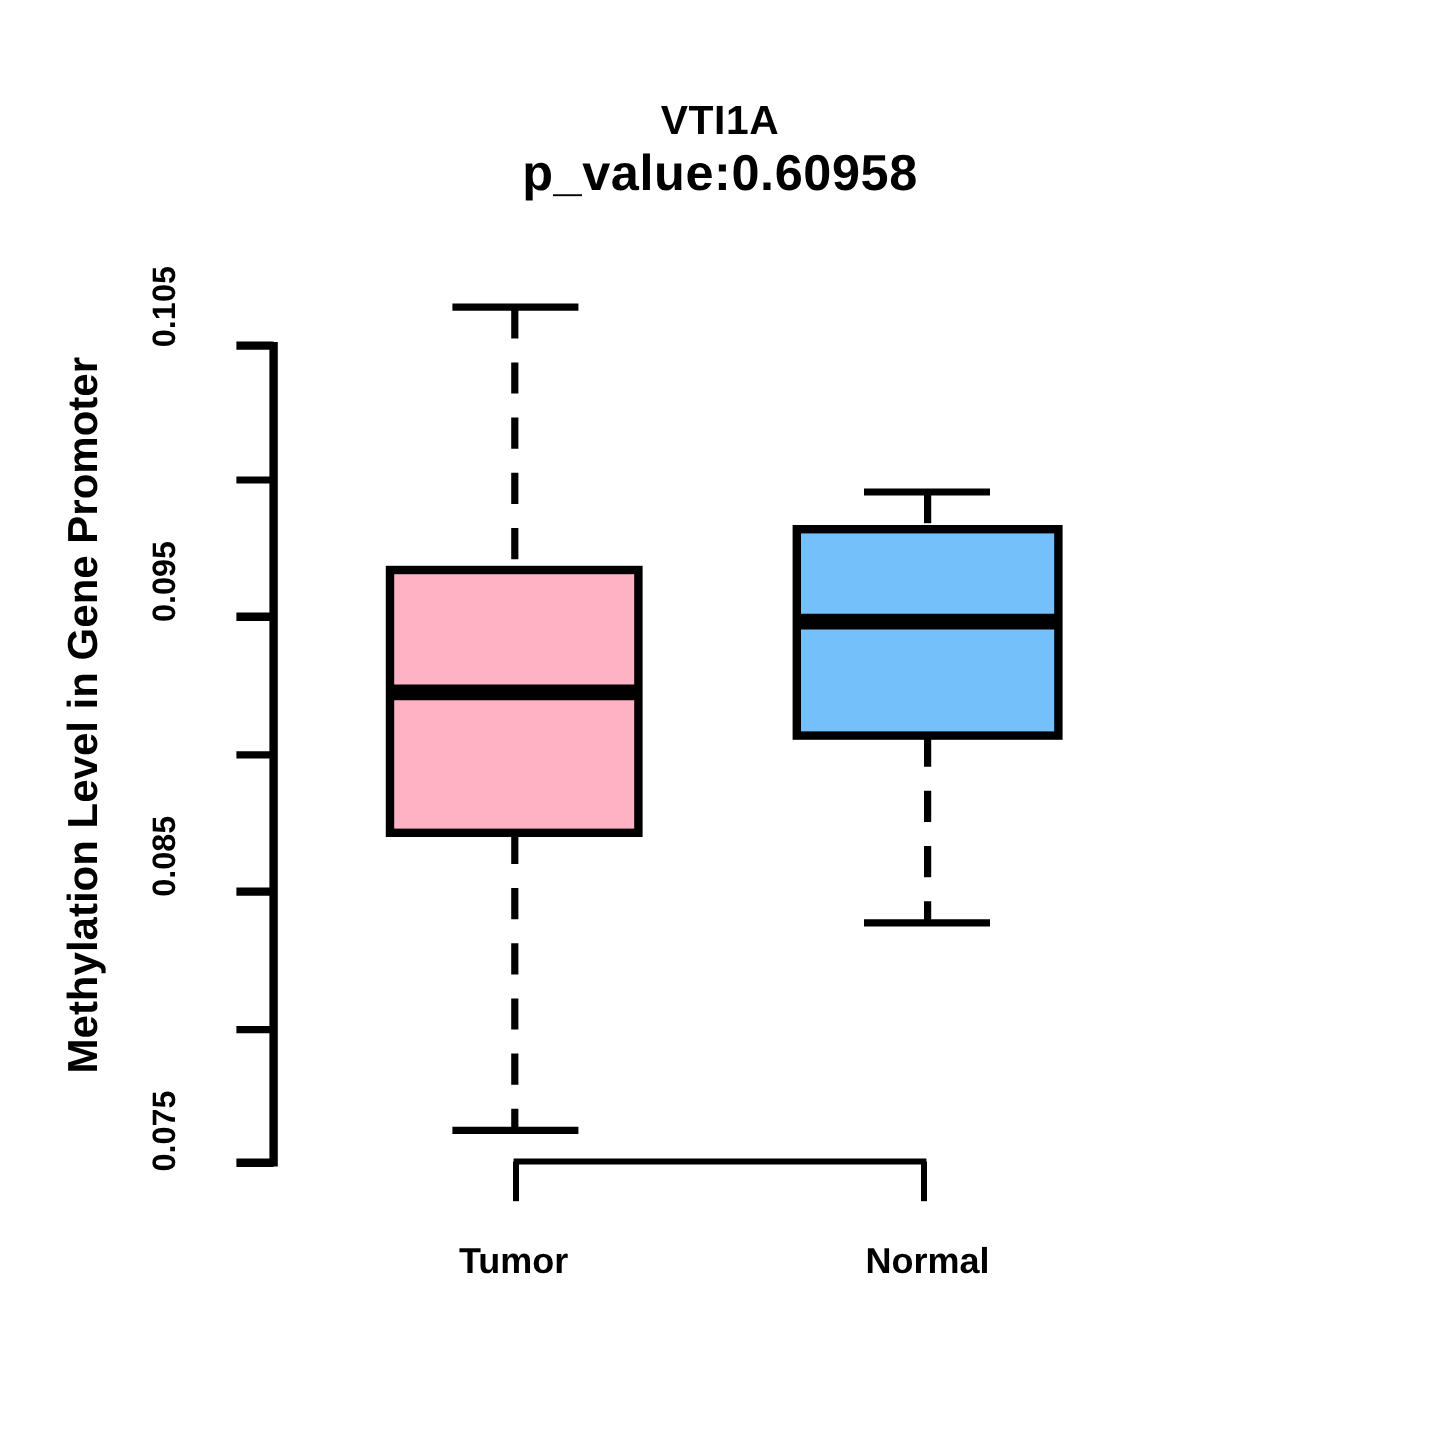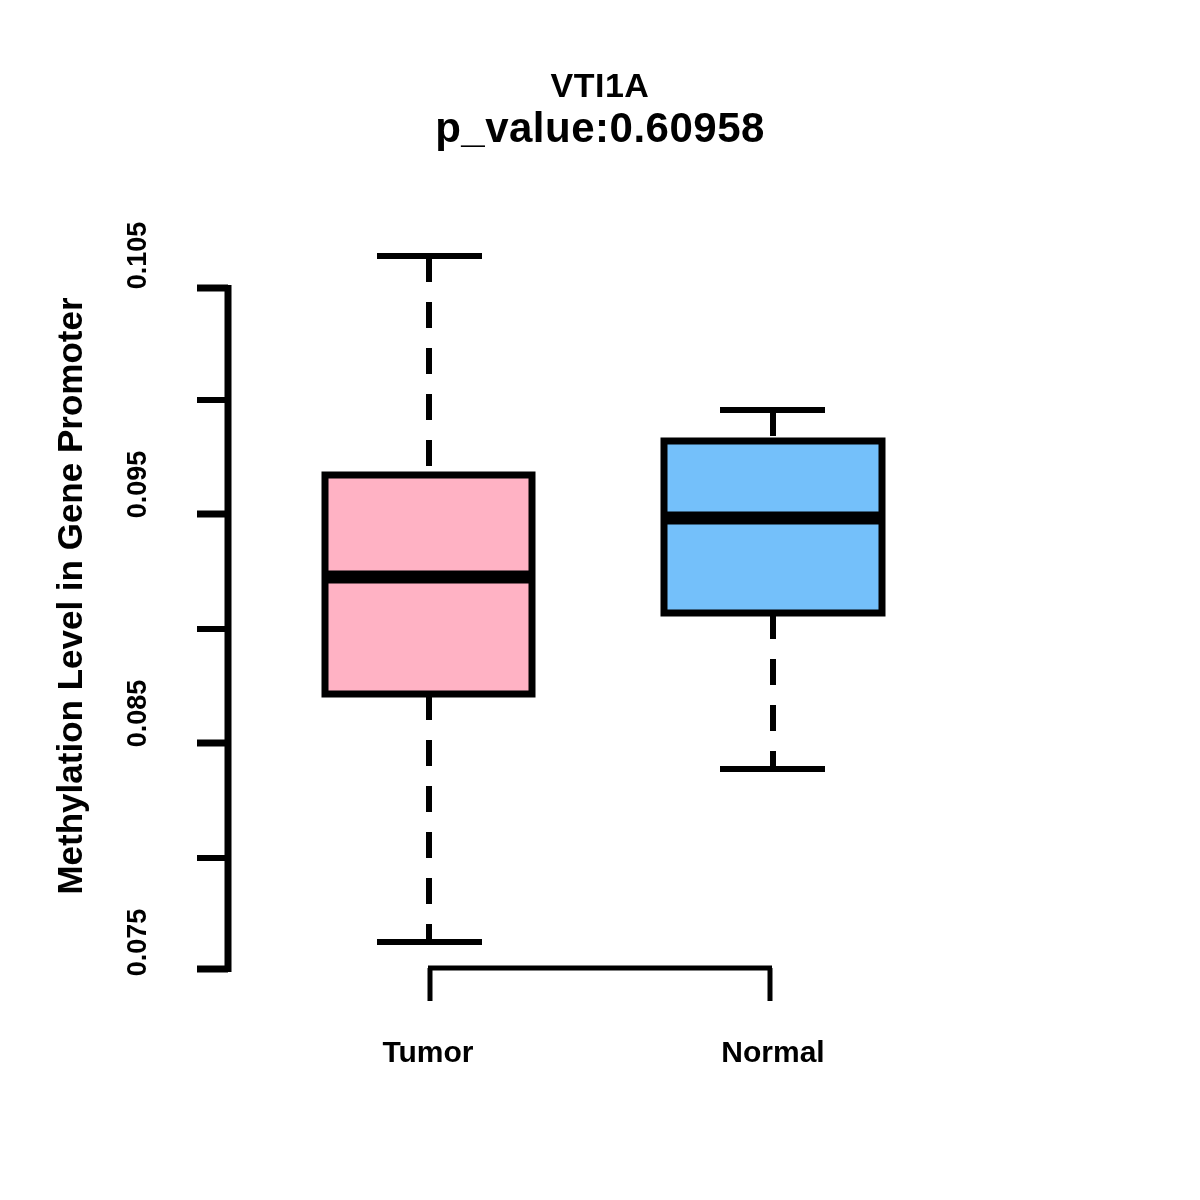--- a/index.html
+++ b/index.html
@@ -20,21 +20,21 @@
     position: absolute;
     left: 0; top: 0;
     width: 1200px;
     height: 1200px;
   }
 
   
   .title-block {
     position: absolute;
     left: 0;
-    top: 64px;
+    top: 80px;
     width: 1200px;
     text-align: center;
     pointer-events: none;
   }
   .main-title {
     font-size: 34px;
     font-weight: bold;
     letter-spacing: 0.5px;
     line-height: 42px;
   }

